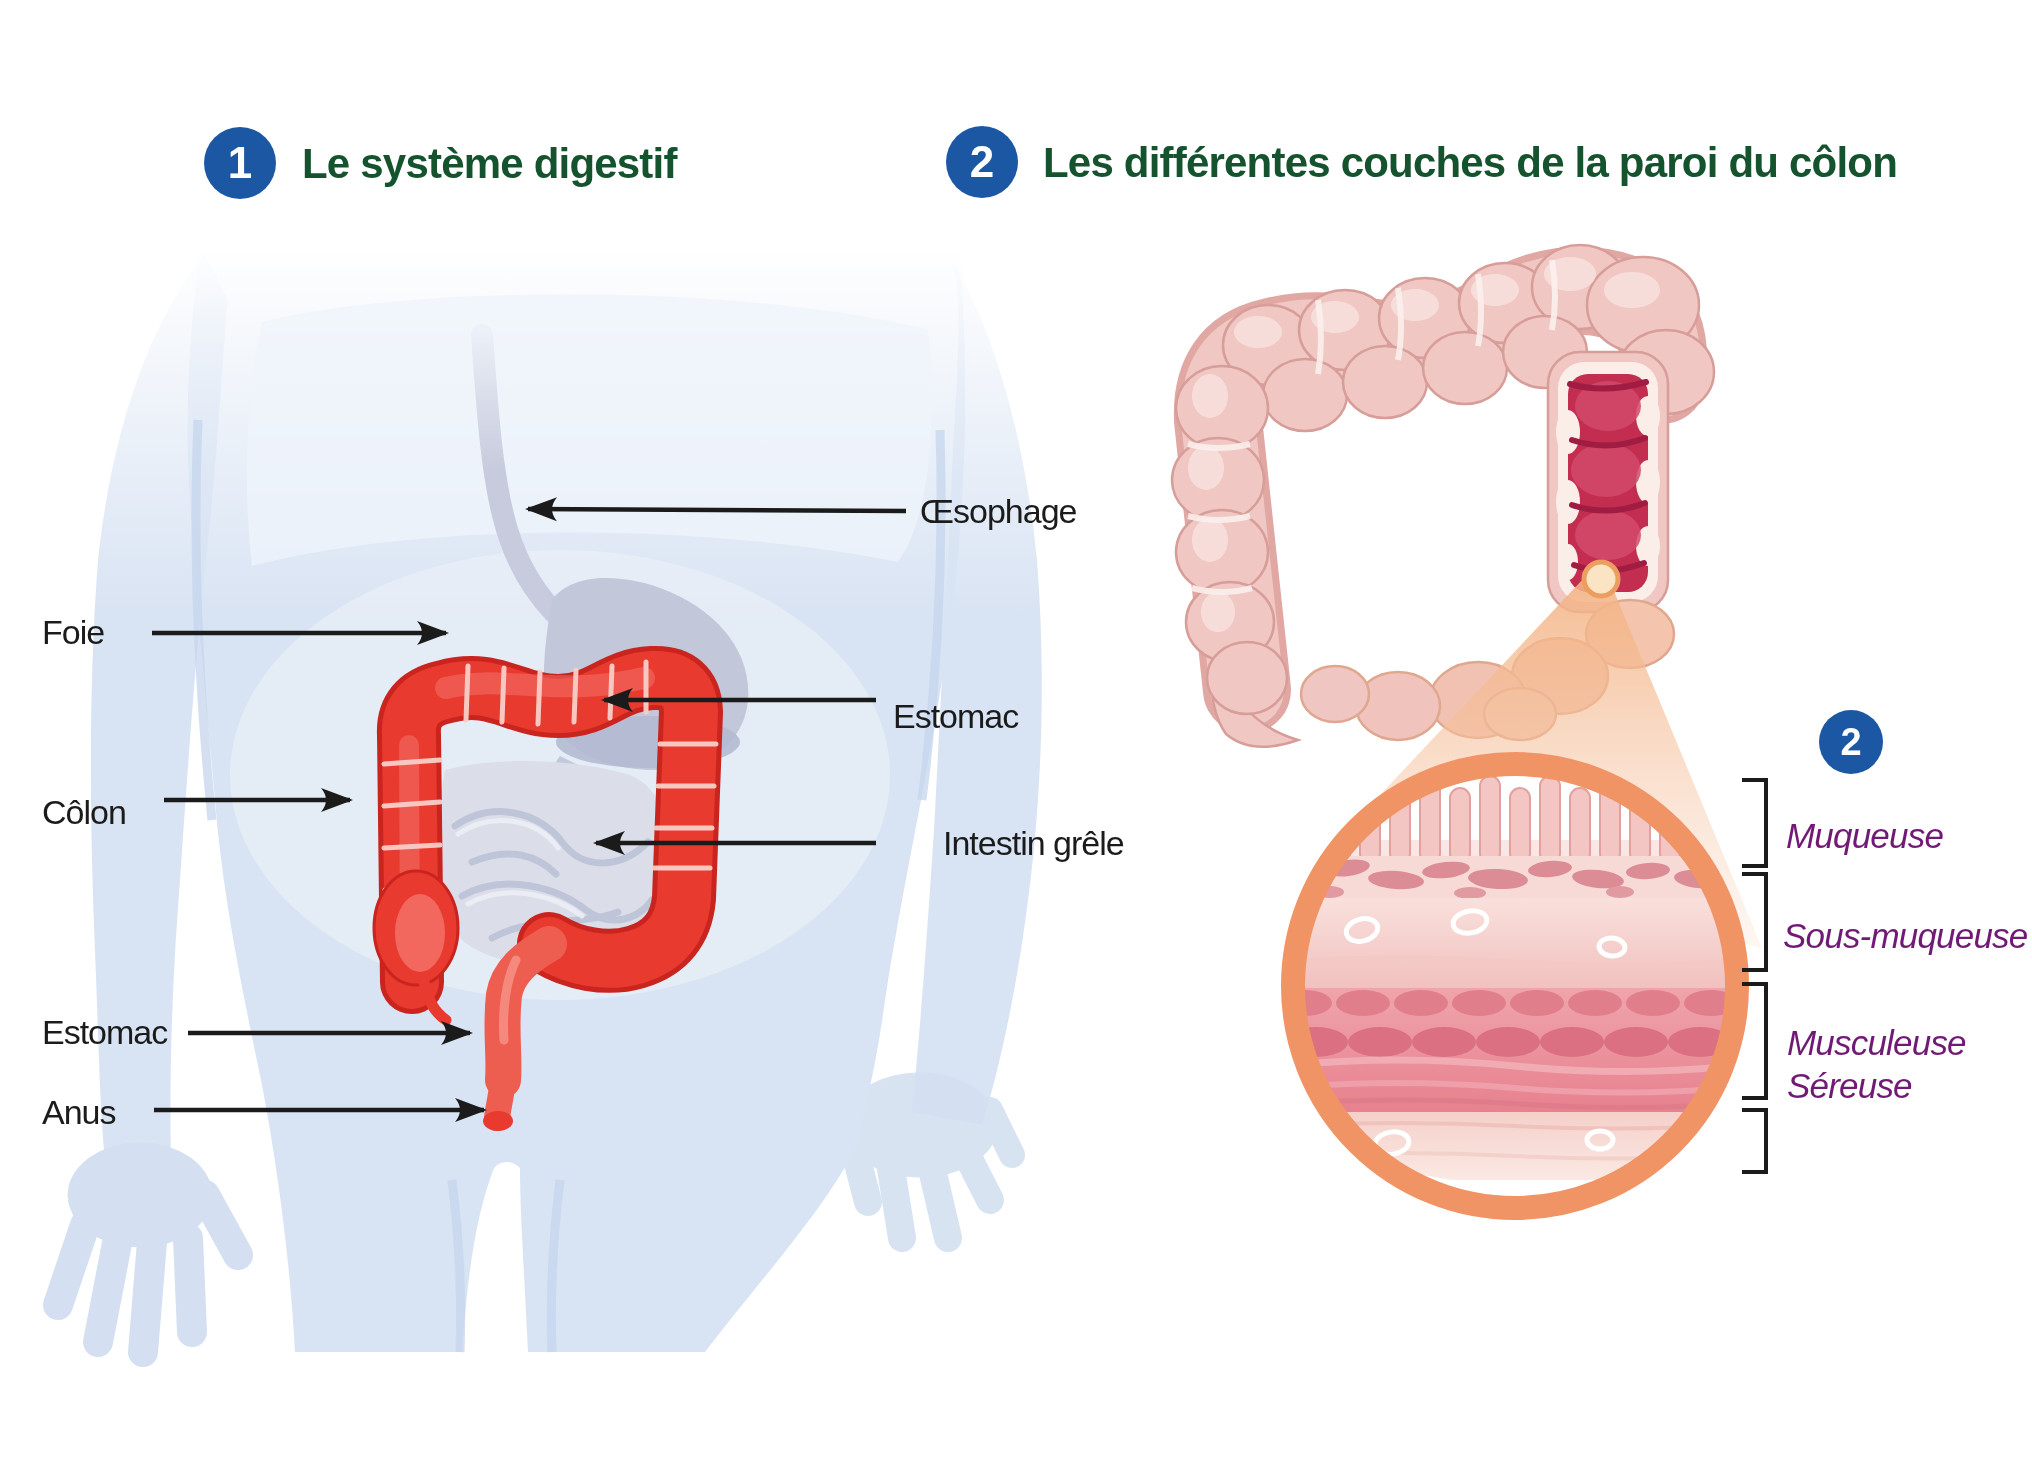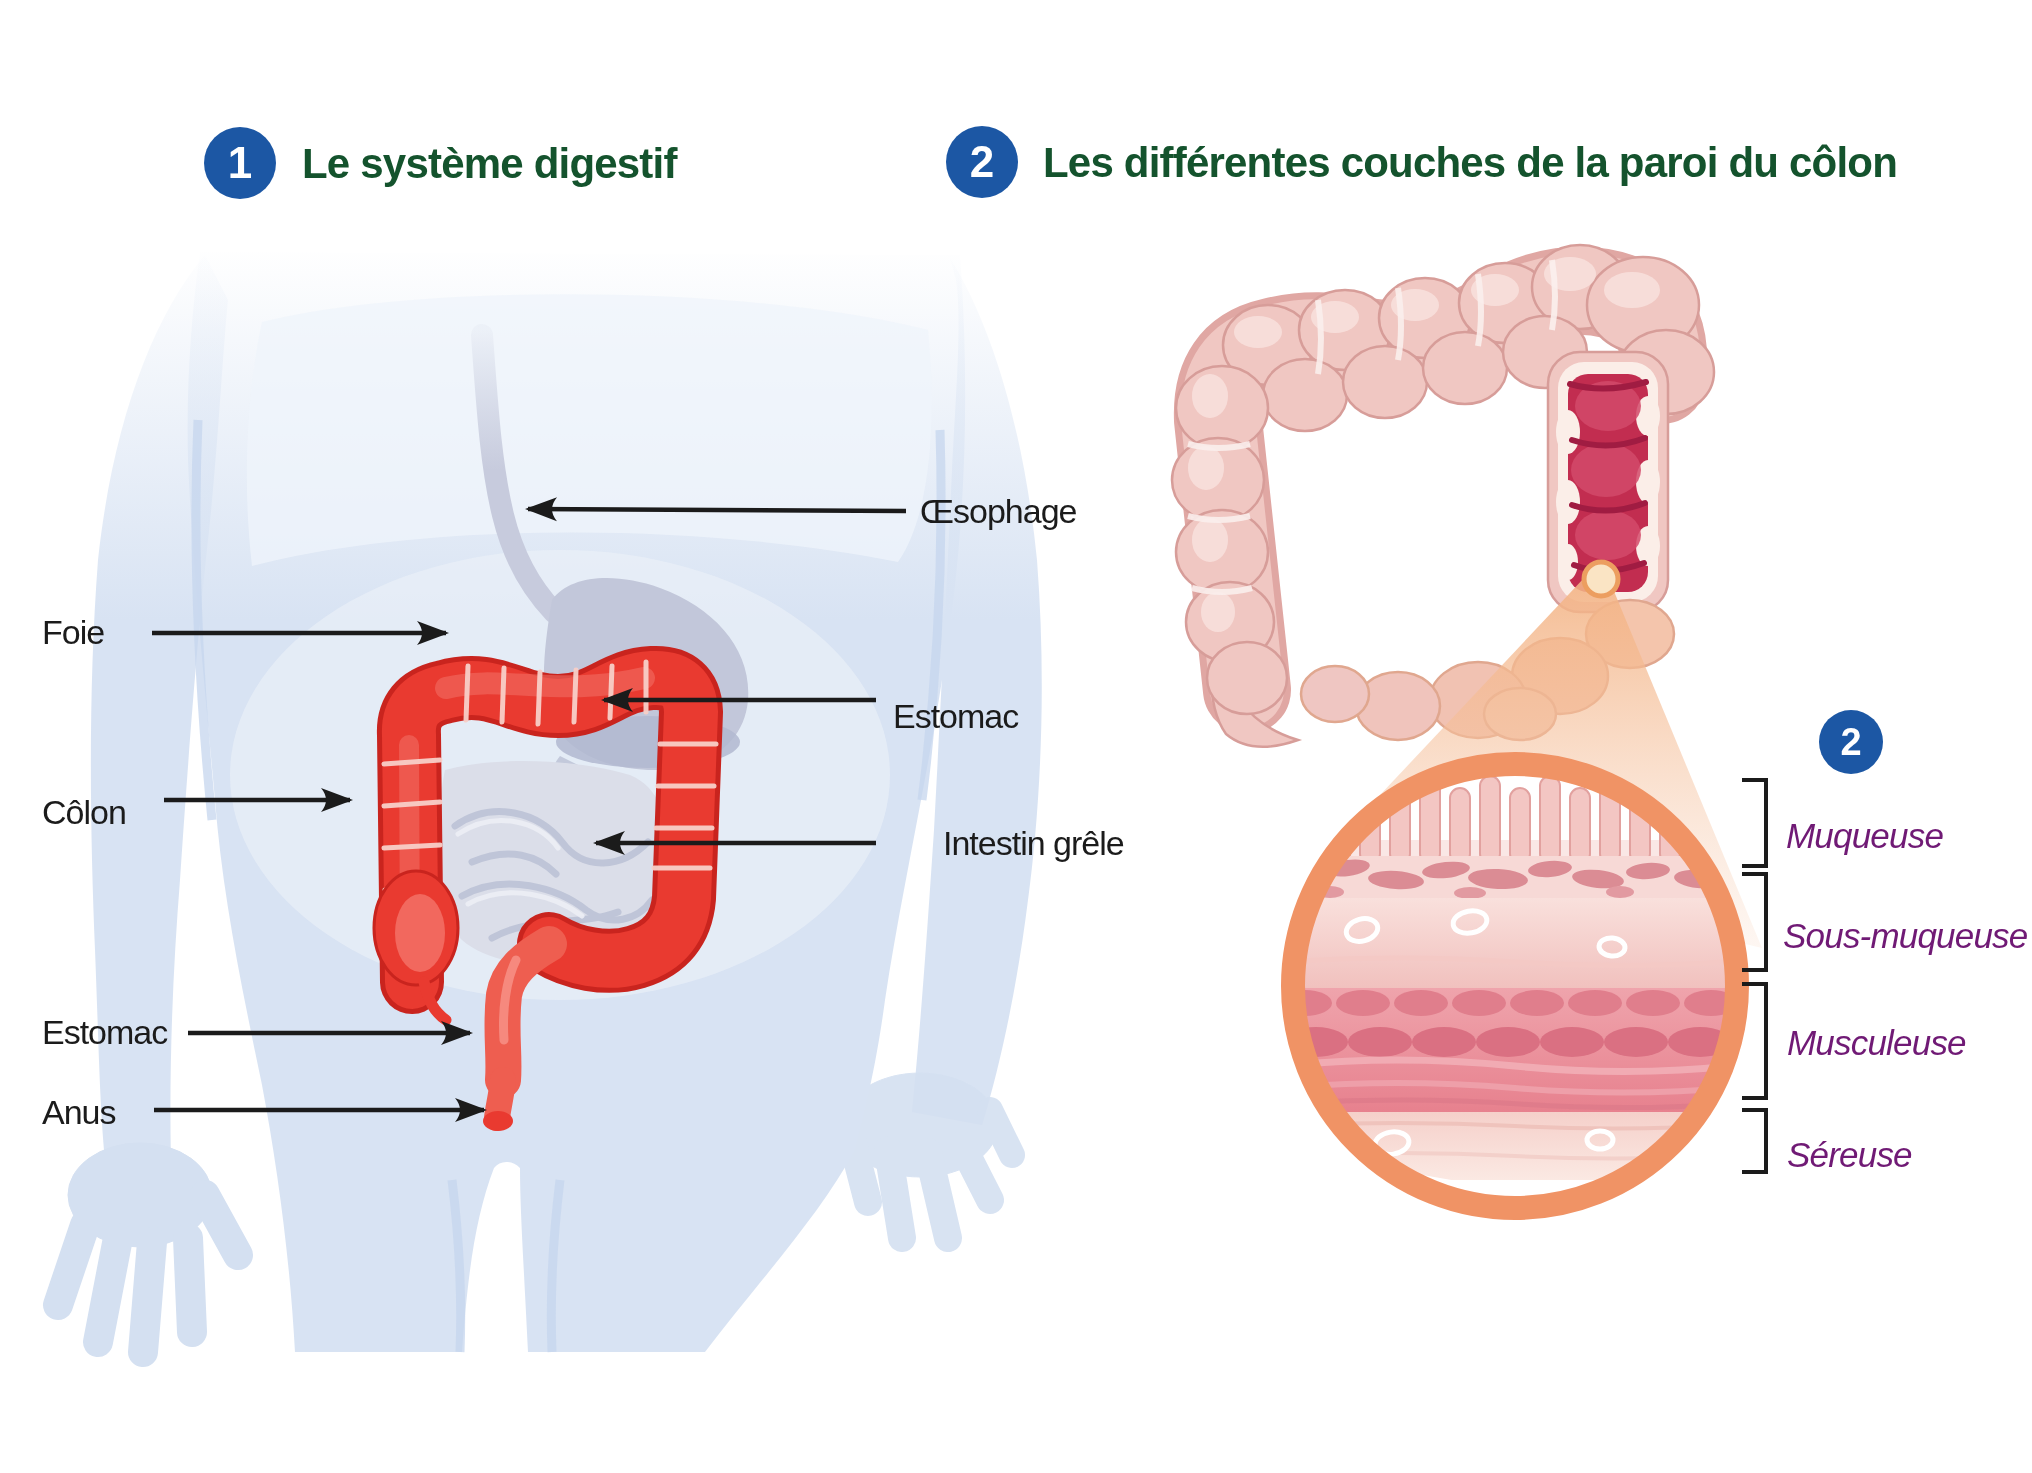--- a/index.html
+++ b/index.html
@@ -401,15 +401,15 @@
 <div class="lbl" style="left:920px;top:511px;">Œsophage</div>
 <div class="lbl" style="left:893px;top:700px;margin-top:16px;">Estomac</div>
 <div class="lbl" style="left:943px;top:843px;text-align:right;">Intestin grêle</div>
 
 <div class="zoom-badge" style="left:1819px;top:710px;">
   <span>2</span>
 </div>
 <div class="layer-lbl" style="left:1786px;top:836px;">Muqueuse</div>
 <div class="layer-lbl" style="left:1783px;top:936px;">Sous-muqueuse</div>
 <div class="layer-lbl" style="left:1787px;top:1043px;">Musculeuse</div>
-<div class="layer-lbl" style="left:1787px;top:1155px;">Séreuse</div>
+<div class="layer-lbl" style="left:1787px;top:1086px;">Séreuse</div>
 
 </div>
 
 </body></html>

